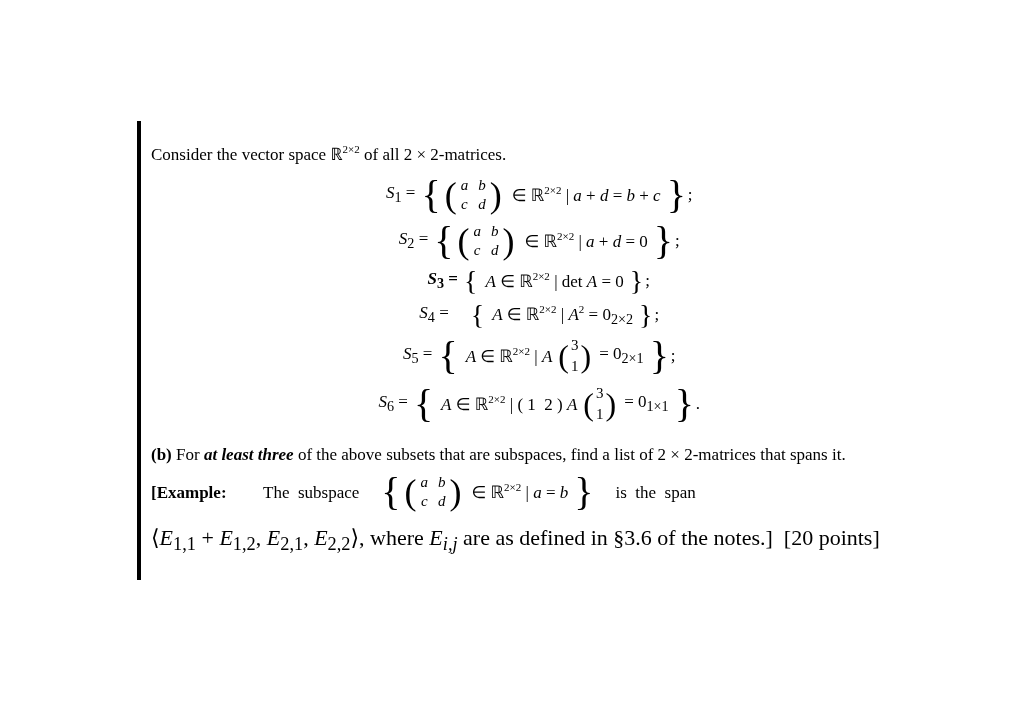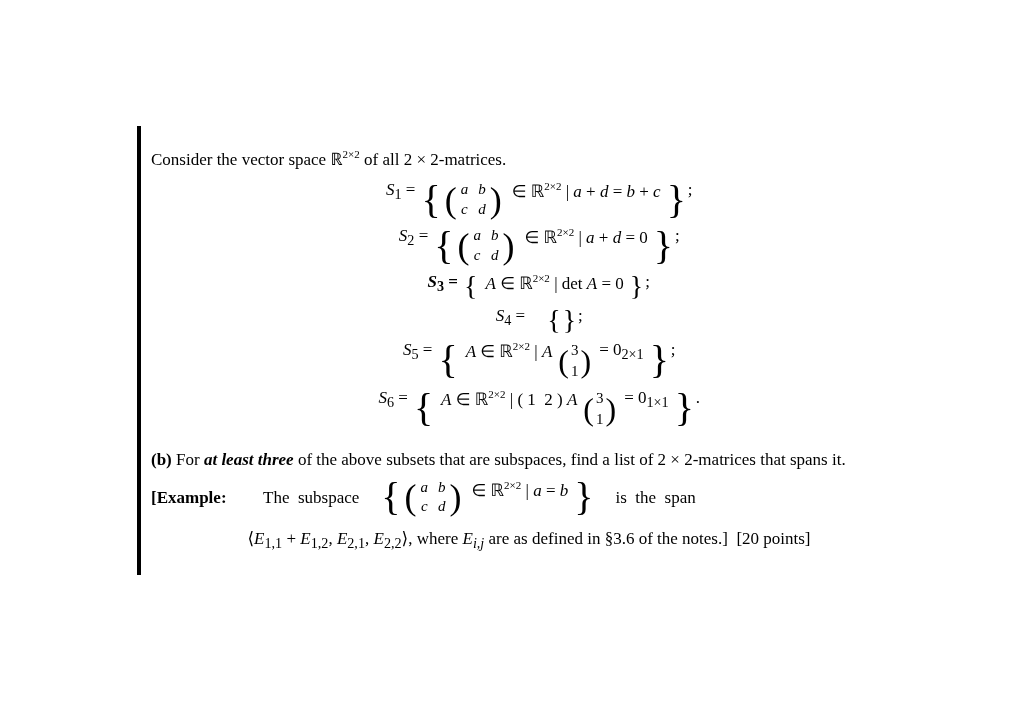--- a/index.html
+++ b/index.html
@@ -55,20 +55,21 @@
 
     .math-display {
       margin: 6px 0;
       display: flex;
       align-items: center;
       justify-content: center;
     }
 
     .set-container {
       display: flex;
+      align-items: center;
       font-size: 17px;
       white-space: nowrap;
       gap: 2px;
     }
 
     .set-label {
       min-width: 30px;
       text-align: right;
       margin-right: 4px;
     }
@@ -150,24 +151,23 @@
       font-size: 17px;
       line-height: 1.6;
     }
 
     .example-label {
       font-weight: bold;
       min-width: 90px;
     }
 
     .last-line {
-      font-size: 17px;
+      font-size: 22px;
       line-height: 1.6;
       margin-top: 8px;
-      text-align: center;
     }
   </style>
 </head>
 <body>
 
 <div class="page-container">
   <div class="content-box">
 
     <div class="intro-text">
       Consider the vector space ℝ<sup>2×2</sup> of all 2 × 2-matrices.
@@ -220,20 +220,21 @@
         <span class="condition"><i>A</i> ∈ ℝ<sup>2×2</sup> | det <i>A</i> = 0</span>
         <span class="big-brace-small">}</span>
         <span>;</span>
       </div>
     </div>
 
     <div class="math-display">
       <div class="set-container">
         <span class="set-label" style="min-width:50px; margin-right:20px;"><i>S</i><sub>4</sub> =</span>
         <span class="big-brace-small">{</span>
+        <span class="condition"><i>A</i> ∈ ℝ<sup>2×2</sup> | <i>A</i><sup>2</sup> = 0<sub>2×2</sub></span>
         <span class="big-brace-small">}</span>
         <span>;</span>
       </div>
     </div>
 
     <div class="math-display">
       <div class="set-container">
         <span class="set-label" style="min-width:50px; "><i>S</i><sub>5</sub> =</span>
         <span class="big-brace">{</span>
         <span class="condition"><i>A</i> ∈ ℝ<sup>2×2</sup> | <i>A</i></span>

